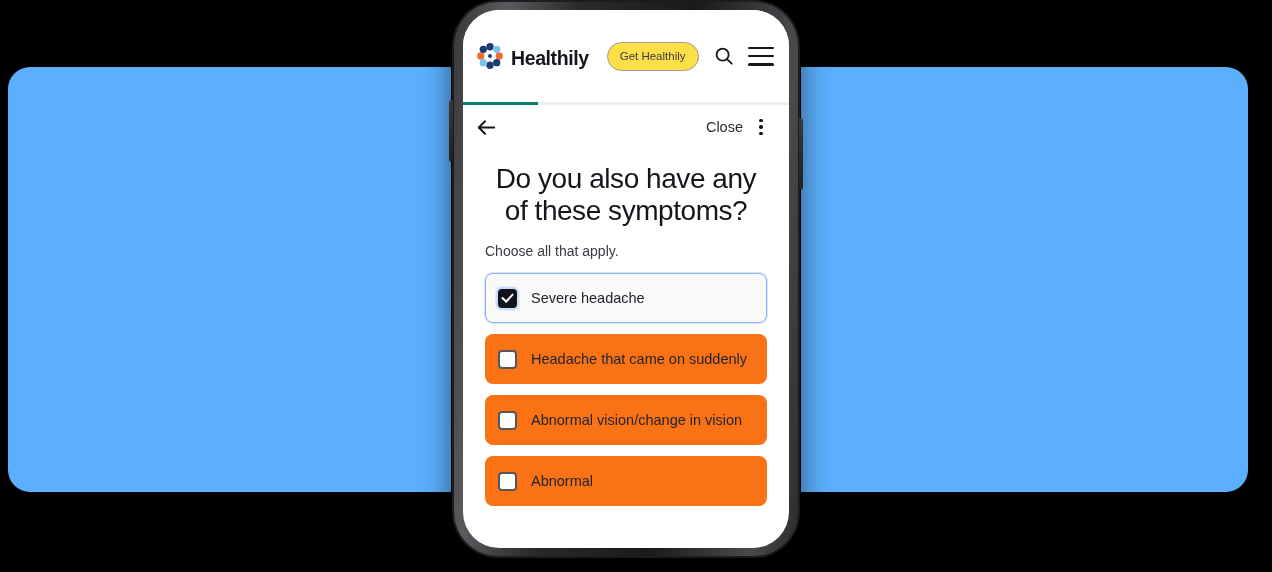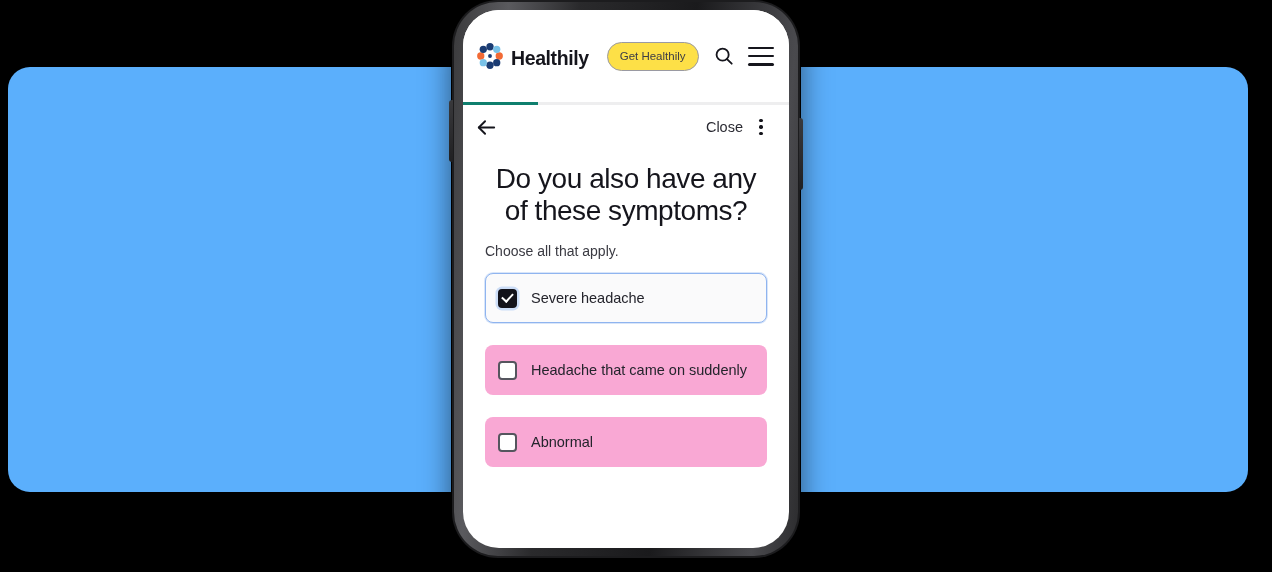--- a/index.html
+++ b/index.html
@@ -209,24 +209,24 @@
   #question-hint {
     font-size: 14px;
     color: #3a3a42;
     margin: 17px 0 0 0;
   }
 
   #options-list {
     margin-top: 14px;
     display: flex;
     flex-direction: column;
-    gap: 22px;
+    gap: 11px;
   }
   .option-row {
-    background: #f9a8d4;
+    background: #f97316;
     border: 1px solid transparent;
     border-radius: 8px;
     height: 50px;
     display: flex;
     align-items: center;
     padding: 0 12px;
     box-sizing: border-box;
     cursor: pointer;
   }
   .option-row.selected {
@@ -342,20 +342,24 @@
               <span class="tick"></span>
             </span>
           <span class="option-label">Severe headache</span>
         </div>
 
         <div class="option-row">
           <span class="checkbox"></span>
           <span class="option-label">Headache that came on suddenly</span>
         </div>
 
+        <div class="option-row">
+          <span class="checkbox"></span>
+          <span class="option-label">Abnormal vision/change in vision</span>
+        </div>
 
         <div class="option-row">
           <span class="checkbox"></span>
           <span class="option-label">Abnormal</span>
         </div>
 
       </div>
     </div>
 
   </div>

